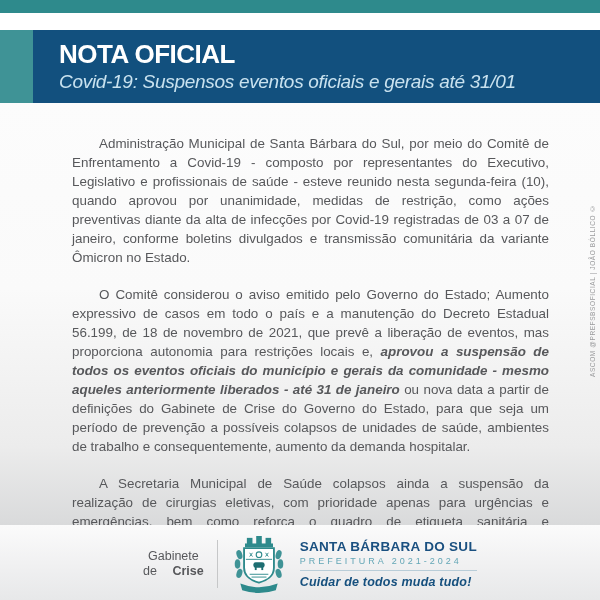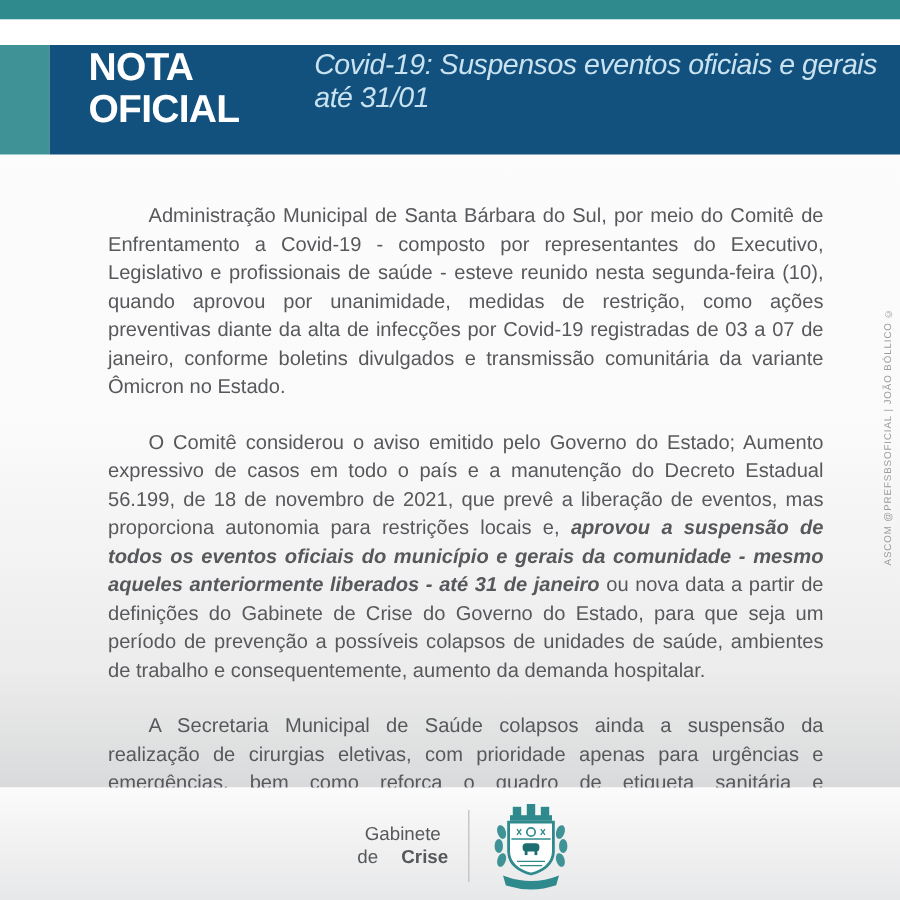--- a/index.html
+++ b/index.html
@@ -8,21 +8,21 @@
 
   
   .main-area{position:absolute;left:0;top:0;width:600px;height:525px;
     background:linear-gradient(180deg,#fdfdfd 0%,#fafafa 55%,#ececec 85%,#d9dadb 100%);}
 
   .top-bar{position:absolute;left:0;top:0;width:600px;height:13px;background:#2E8A8C;}
   .white-band{position:absolute;left:0;top:13px;width:600px;height:17px;background:#ffffff;}
 
   .banner{position:absolute;left:0;top:30px;width:600px;height:73px;display:flex;}
   .banner-accent{width:33px;height:73px;background:#3F9396;flex:0 0 auto;}
-  .banner-main{flex:1;background:#12507E;display:flex;flex-direction:row;justify-content:center;padding-left:26px;}
+  .banner-main{flex:1;background:#12507E;display:flex;flex-direction:column;justify-content:center;padding-left:26px;}
   .banner-title{color:#FFFFFF;font-size:26px;font-weight:700;letter-spacing:-0.5px;line-height:1.08;}
   .banner-subtitle{color:#C9E2EF;font-size:19px;font-weight:400;letter-spacing:-0.3px;margin-top:3px;font-style:italic;}
 
   .body-text{position:absolute;left:72px;top:134px;width:477px;color:#57585B;
     font-size:13.4px;line-height:19px;text-align:justify;}
   .body-text p{margin:0 0 18px 0;text-indent:27px;}
   .body-text .em{font-style:italic;font-weight:700;}
 
   .vertical-credit{position:absolute;right:4px;top:232px;height:145px;
     writing-mode:vertical-rl;transform:rotate(180deg);
@@ -98,17 +98,23 @@
           <ellipse cx="9" cy="23" rx="3" ry="5" transform="rotate(-18 9 23)"></ellipse>
           <ellipse cx="7" cy="33" rx="3" ry="5"></ellipse>
           <ellipse cx="9" cy="43" rx="3" ry="5" transform="rotate(18 9 43)"></ellipse>
           <ellipse cx="51" cy="23" rx="3" ry="5" transform="rotate(18 51 23)"></ellipse>
           <ellipse cx="53" cy="33" rx="3" ry="5"></ellipse>
           <ellipse cx="51" cy="43" rx="3" ry="5" transform="rotate(-18 51 43)"></ellipse>
         </g>
         <path d="M10,54 q20,8 40,0 l-2,7 q-18,6 -36,0 z" fill="#2E8A8C"></path>
       </svg>
 
+      <div class="brand">
+        <div class="brand-city">SANTA BÁRBARA DO SUL</div>
+        <div class="brand-term">PREFEITURA 2021-2024</div>
+        <hr class="brand-rule">
+        <div class="brand-slogan">Cuidar de todos muda tudo!</div>
+      </div>
 
     </div>
   </div>
 
 </div>
 
 </body></html>

